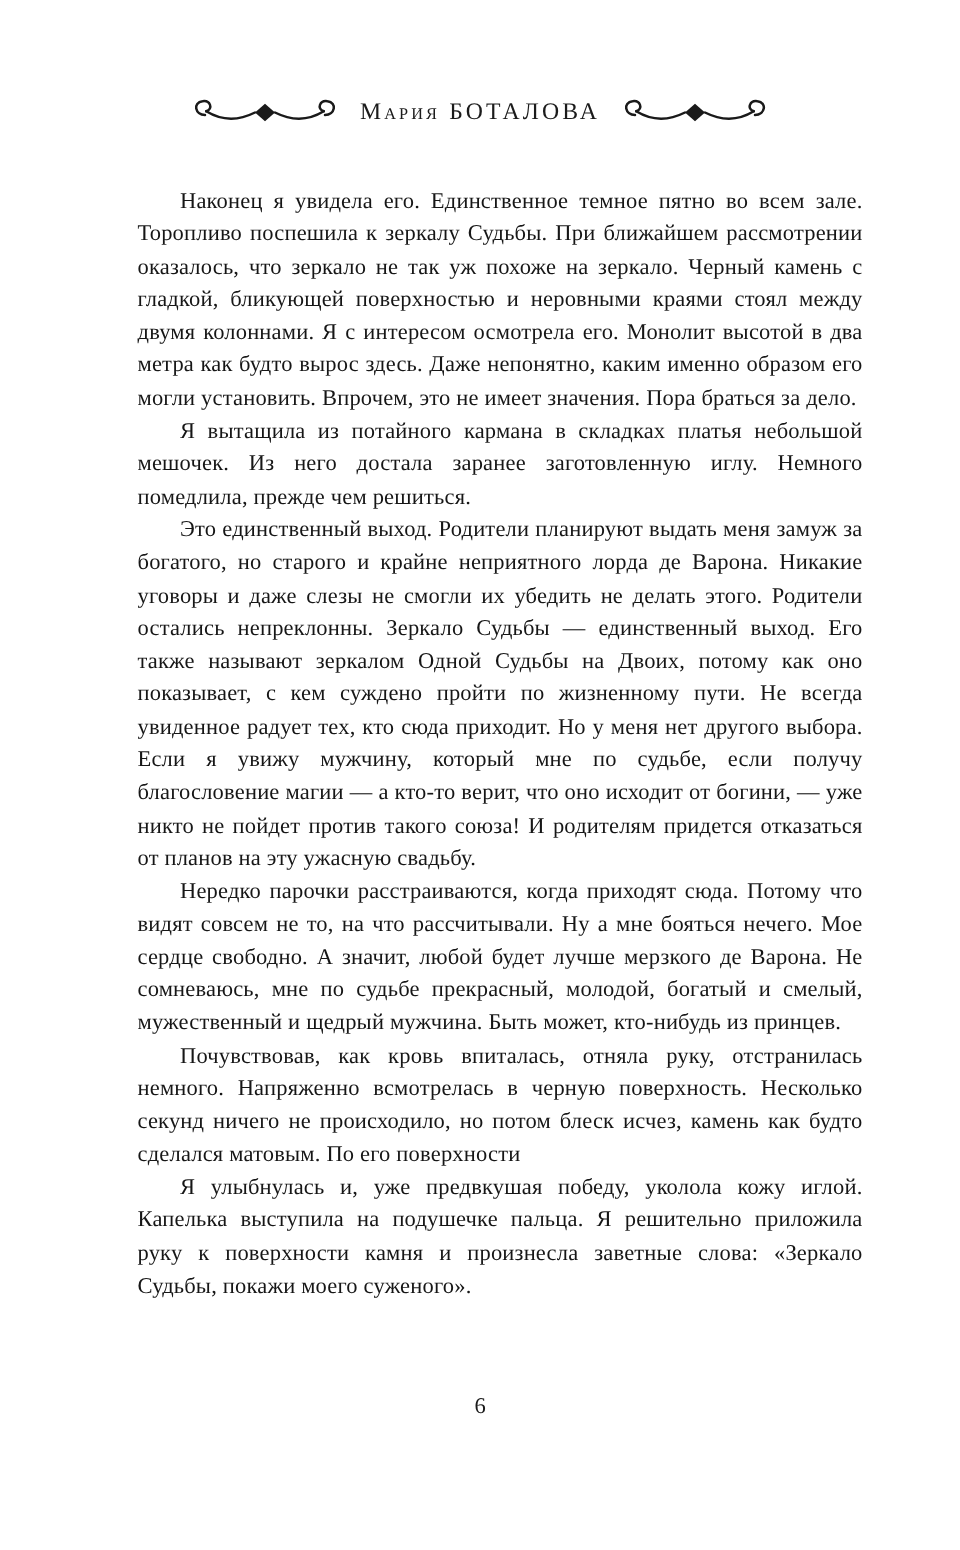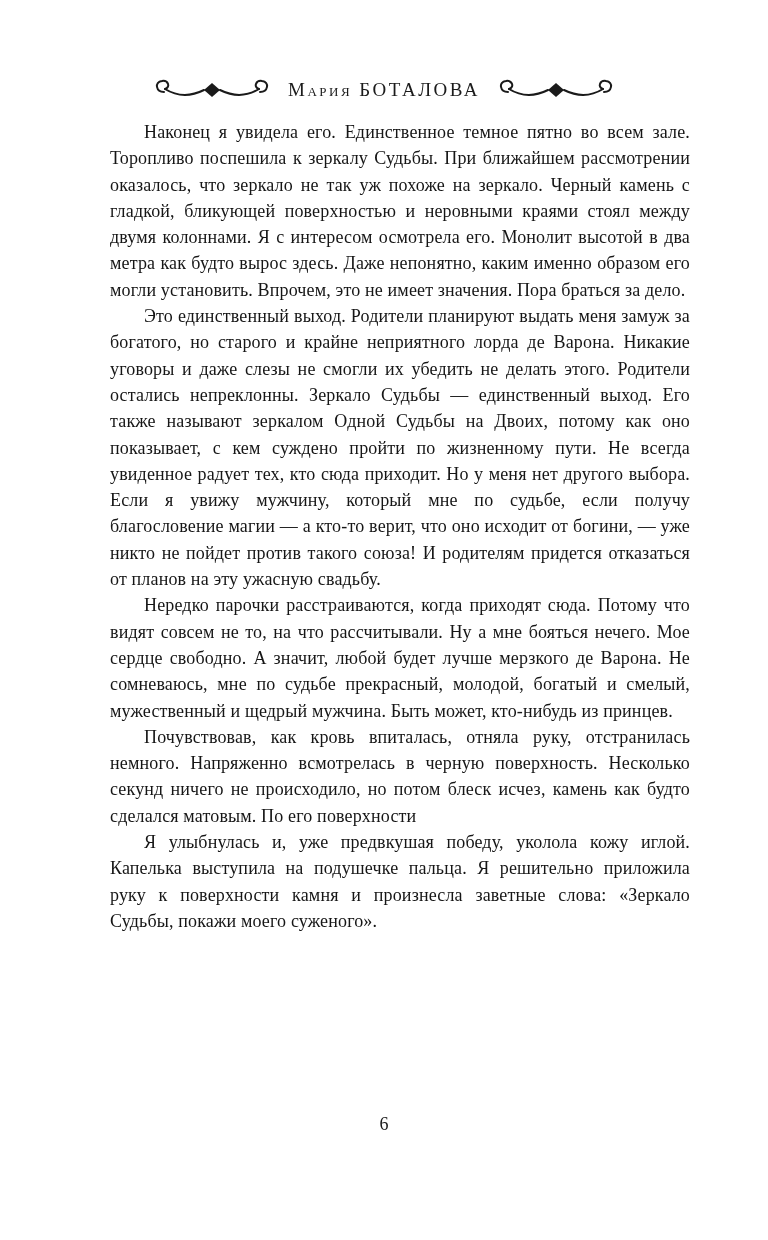--- a/index.html
+++ b/index.html
@@ -35,21 +35,21 @@
     color: #1b1b1b;
     white-space: nowrap;
   }
 
   .flourish { display: inline-flex; align-items: center; }
   .flourish svg { display: block; }
   .flourish.mirrored svg { transform: scaleX(-1); }
 
   .body-text {
     position: absolute;
-    top: 119px;
+    top: 147px;
     left: 110px;
     width: 580px;
   }
 
   .body-text p {
     margin: 0;
     font-family: "Liberation Serif", serif;
     font-size: 18px;
     line-height: 26.3px;
     letter-spacing: 0.15px;
@@ -98,20 +98,21 @@
           <path d="M107,11 C94,19 80,18 68,12"></path>
           <path d="M108,14 C116,14 118,4 110,3 C104,2 101,9 107,11"></path>
         </g>
         <path d="M60,5 L68,12 L60,19 L52,12 Z" fill="#1a1a1a"></path>
       </svg>
     </span>
   </header>
 
   <main class="body-text">
     <p>Наконец я увидела его. Единственное темное пятно во всем зале. Торопливо поспешила к зеркалу Судьбы. При ближайшем рассмотрении оказалось, что зеркало не так уж похоже на зеркало. Черный камень с гладкой, бликующей поверхностью и неровными краями стоял между двумя колоннами. Я с интересом осмотрела его. Монолит высотой в два метра как будто вырос здесь. Даже непонятно, каким именно образом его могли установить. Впрочем, это не имеет значения. Пора браться за дело.</p>
+    <p>Я вытащила из потайного кармана в складках платья небольшой мешочек. Из него достала заранее заготовленную иглу. Немного помедлила, прежде чем решиться.</p>
     <p>Это единственный выход. Родители планируют выдать меня замуж за богатого, но старого и крайне неприятного лорда де Варона. Никакие уговоры и даже слезы не смогли их убедить не делать этого. Родители остались непреклонны. Зеркало Судьбы — единственный выход. Его также называют зеркалом Одной Судьбы на Двоих, потому как оно показывает, с кем суждено пройти по жизненному пути. Не всегда увиденное радует тех, кто сюда приходит. Но у меня нет другого выбора. Если я увижу мужчину, который мне по судьбе, если получу благословение магии — а кто-то верит, что оно исходит от богини, — уже никто не пойдет против такого союза! И родителям придется отказаться от планов на эту ужасную свадьбу.</p>
     <p>Нередко парочки расстраиваются, когда приходят сюда. Потому что видят совсем не то, на что рассчитывали. Ну а мне бояться нечего. Мое сердце свободно. А значит, любой будет лучше мерзкого де Варона. Не сомневаюсь, мне по судьбе прекрасный, молодой, богатый и смелый, мужественный и щедрый мужчина. Быть может, кто-нибудь из принцев.</p>
     <p>Почувствовав, как кровь впиталась, отняла руку, отстранилась немного. Напряженно всмотрелась в черную поверхность. Несколько секунд ничего не происходило, но потом блеск исчез, камень как будто сделался матовым. По его поверхности</p>
     <p>Я улыбнулась и, уже предвкушая победу, уколола кожу иглой. Капелька выступила на подушечке пальца. Я решительно приложила руку к поверхности камня и произнесла заветные слова: «Зеркало Судьбы, покажи моего суженого».</p>
   </main>
 
   <footer class="page-footer">
     <span class="page-number">6</span>
   </footer>
 

